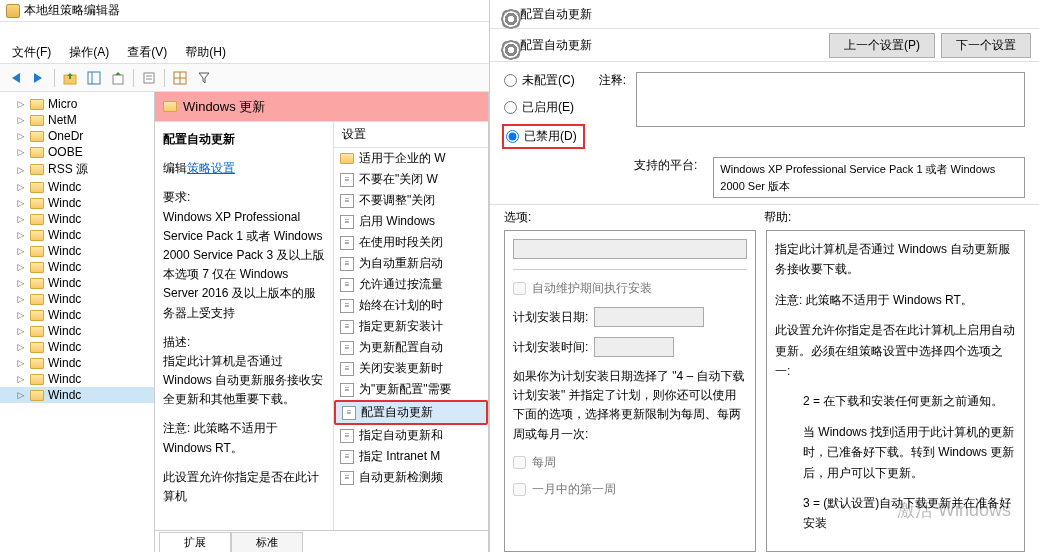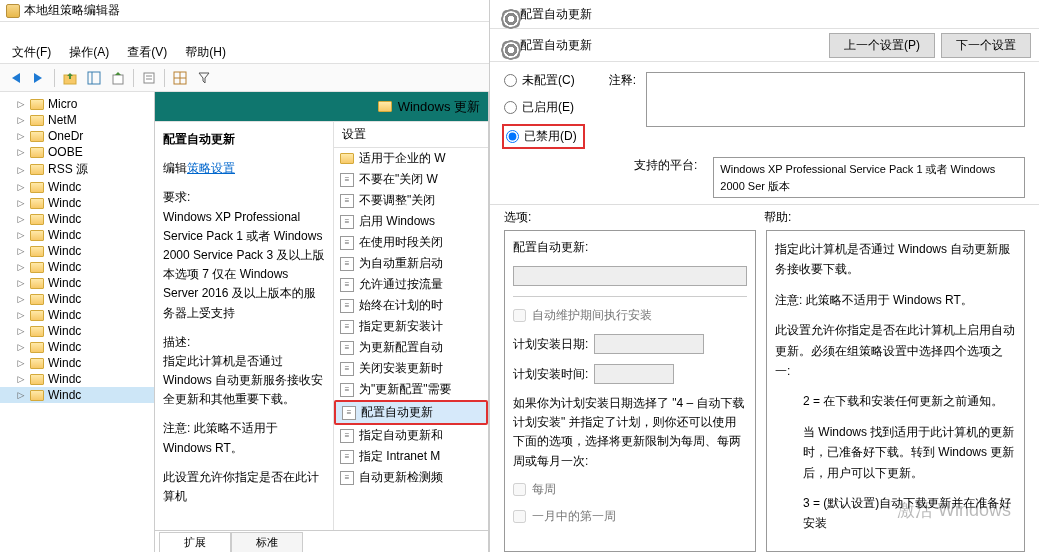--- a/index.html
+++ b/index.html
@@ -15,42 +15,42 @@
 .tb-sep { width: 1px; height: 18px; background: #ccc; margin: 0 2px; }
 .arrow-left { border: 5px solid transparent; border-right: 8px solid #1e7ad4; margin-right: 3px; }
 .arrow-right { border: 5px solid transparent; border-left: 8px solid #1e7ad4; margin-left: 3px; }
 .content-area { flex: 1; display: flex; overflow: hidden; }
 .tree { width: 155px; border-right: 1px solid #ccc; overflow: hidden; padding: 4px 0; }
 .tree-item { display: flex; align-items: center; padding: 1px 4px 1px 16px; gap: 4px; white-space: nowrap; cursor: default; }
 .tree-item.selected { background: #cde6f7; }
 .tree-item .twisty { width: 10px; font-size: 9px; color: #666; text-align: center; }
 .folder-icon { width: 14px; height: 11px; background: linear-gradient(#ffe9a8,#f7c968); border: 1px solid #d4a93a; border-radius: 1px; flex-shrink: 0; }
 .middle { flex: 1; display: flex; flex-direction: column; border-right: 1px solid #ccc; overflow: hidden; }
-.mid-header { height: 30px; display: flex; align-items: center; padding: 0 8px; border-bottom: 1px solid #e0e0e0; gap: 6px; background: #0f766e; justify-content: flex-end; }
+.mid-header { height: 30px; display: flex; align-items: center; padding: 0 8px; border-bottom: 1px solid #e0e0e0; gap: 6px; background: #fca5a5; }
 .mid-body { flex: 1; display: flex; overflow: hidden; }
 .desc { width: 178px; padding: 8px; font-size: 12px; line-height: 1.6; overflow: hidden; }
 .desc .title { font-weight: bold; }
 .desc a { color: #0066cc; text-decoration: underline; cursor: pointer; }
 .desc-para { margin-top: 10px; }
 .setlist { flex: 1; overflow: hidden; border-left: 1px solid #e0e0e0; }
 .setlist .col { padding: 4px 8px; border-bottom: 1px solid #e0e0e0; }
 .setlist .row { display: flex; align-items: center; padding: 2px 6px; gap: 5px; white-space: nowrap; cursor: default; }
 .setlist .row .pi { width: 14px; height: 14px; background: #fff; border: 1px solid #999; display: flex; align-items: center; justify-content: center; font-size: 8px; color: #666; flex-shrink: 0; }
 .setlist .row.highlighted { border: 2px solid #e03030; border-radius: 2px; background: #d6e9fa; }
 .tabs-bottom { height: 22px; border-top: 1px solid #ccc; display: flex; align-items: flex-end; padding-left: 4px; }
 .tabs-bottom .tab { padding: 2px 24px; border: 1px solid #ccc; border-bottom: none; font-size: 11px; background: #f5f5f5; cursor: default; }
 .tabs-bottom .tab.active { background: #fff; }
 .right-pane { flex: 1; display: flex; flex-direction: column; }
 .rp-title { height: 28px; display: flex; align-items: center; padding: 0 8px; gap: 6px; }
 .gear-icon { width: 16px; height: 16px; background: radial-gradient(circle,#fff 30%,#888 31%,#888 55%,transparent 56%); border-radius: 50%; box-shadow: 0 -5px 0 -3px #888, 0 5px 0 -3px #888, -5px 0 0 -3px #888, 5px 0 0 -3px #888, 4px 4px 0 -3px #888, -4px 4px 0 -3px #888, 4px -4px 0 -3px #888, -4px -4px 0 -3px #888; display: inline-block; position: relative; }
 .rp-sub { height: 34px; display: flex; align-items: center; justify-content: space-between; padding: 0 8px; border-top: 1px solid #e0e0e0; border-bottom: 1px solid #e0e0e0; }
 .rp-sub-l { display: flex; align-items: center; gap: 6px; }
 .rp-sub-r { display: flex; gap: 6px; }
 .win-btn { padding: 3px 14px; border: 1px solid #adadad; background: #e1e1e1; cursor: default; font-size: 12px; }
-.rp-config { padding: 10px 14px; display: flex; gap: 30px; }
+.rp-config { padding: 10px 14px; display: flex; gap: 20px; }
 .radio-col { display: flex; flex-direction: column; gap: 10px; }
 .radio-row { display: flex; align-items: center; gap: 5px; }
 .radio-row input { width: 13px; height: 13px; cursor: pointer; }
 .radio-row.boxed { border: 2px solid #e03030; padding: 2px 6px 2px 2px; margin: -2px -6px -2px -2px; }
 .comment-col { display: flex; gap: 10px; flex: 1; }
 .comment-col textarea { flex: 1; height: 55px; border: 1px solid #999; resize: none; font-family: inherit; padding: 2px; }
 .rp-platform { padding: 0 14px 6px; display: flex; gap: 16px; }
 .rp-platform .plat-box { border: 1px solid #999; padding: 3px 6px; flex: 1; font-size: 11px; line-height: 1.5; min-height: 36px; }
 .rp-opts { padding: 4px 14px; display: flex; border-top: 1px solid #ddd; }
 .rp-opts > div { width: 260px; }
@@ -364,23 +364,20 @@
       <div class="plat-box">Windows XP Professional Service Pack 1 或者 Windows 2000 Ser
 版本</div>
     </div>
     <div class="rp-opts">
       <div>选项:</div>
       <div>帮助:</div>
     </div>
     <div class="rp-lower">
       <div class="opt-box">
         <div class="field">
-            <span>配置自动更新:</span>
-          </div>
-        <div class="field">
             <div class="combo"></div>
           </div>
         <hr>
         <div class="field">
             <input type="checkbox" disabled="" style="">
             <label>自动维护期间执行安装</label>
           </div>
         <div class="field">
             <span>计划安装日期:</span>
             <div class="combo" style="width:110px;flex:none;"></div>

